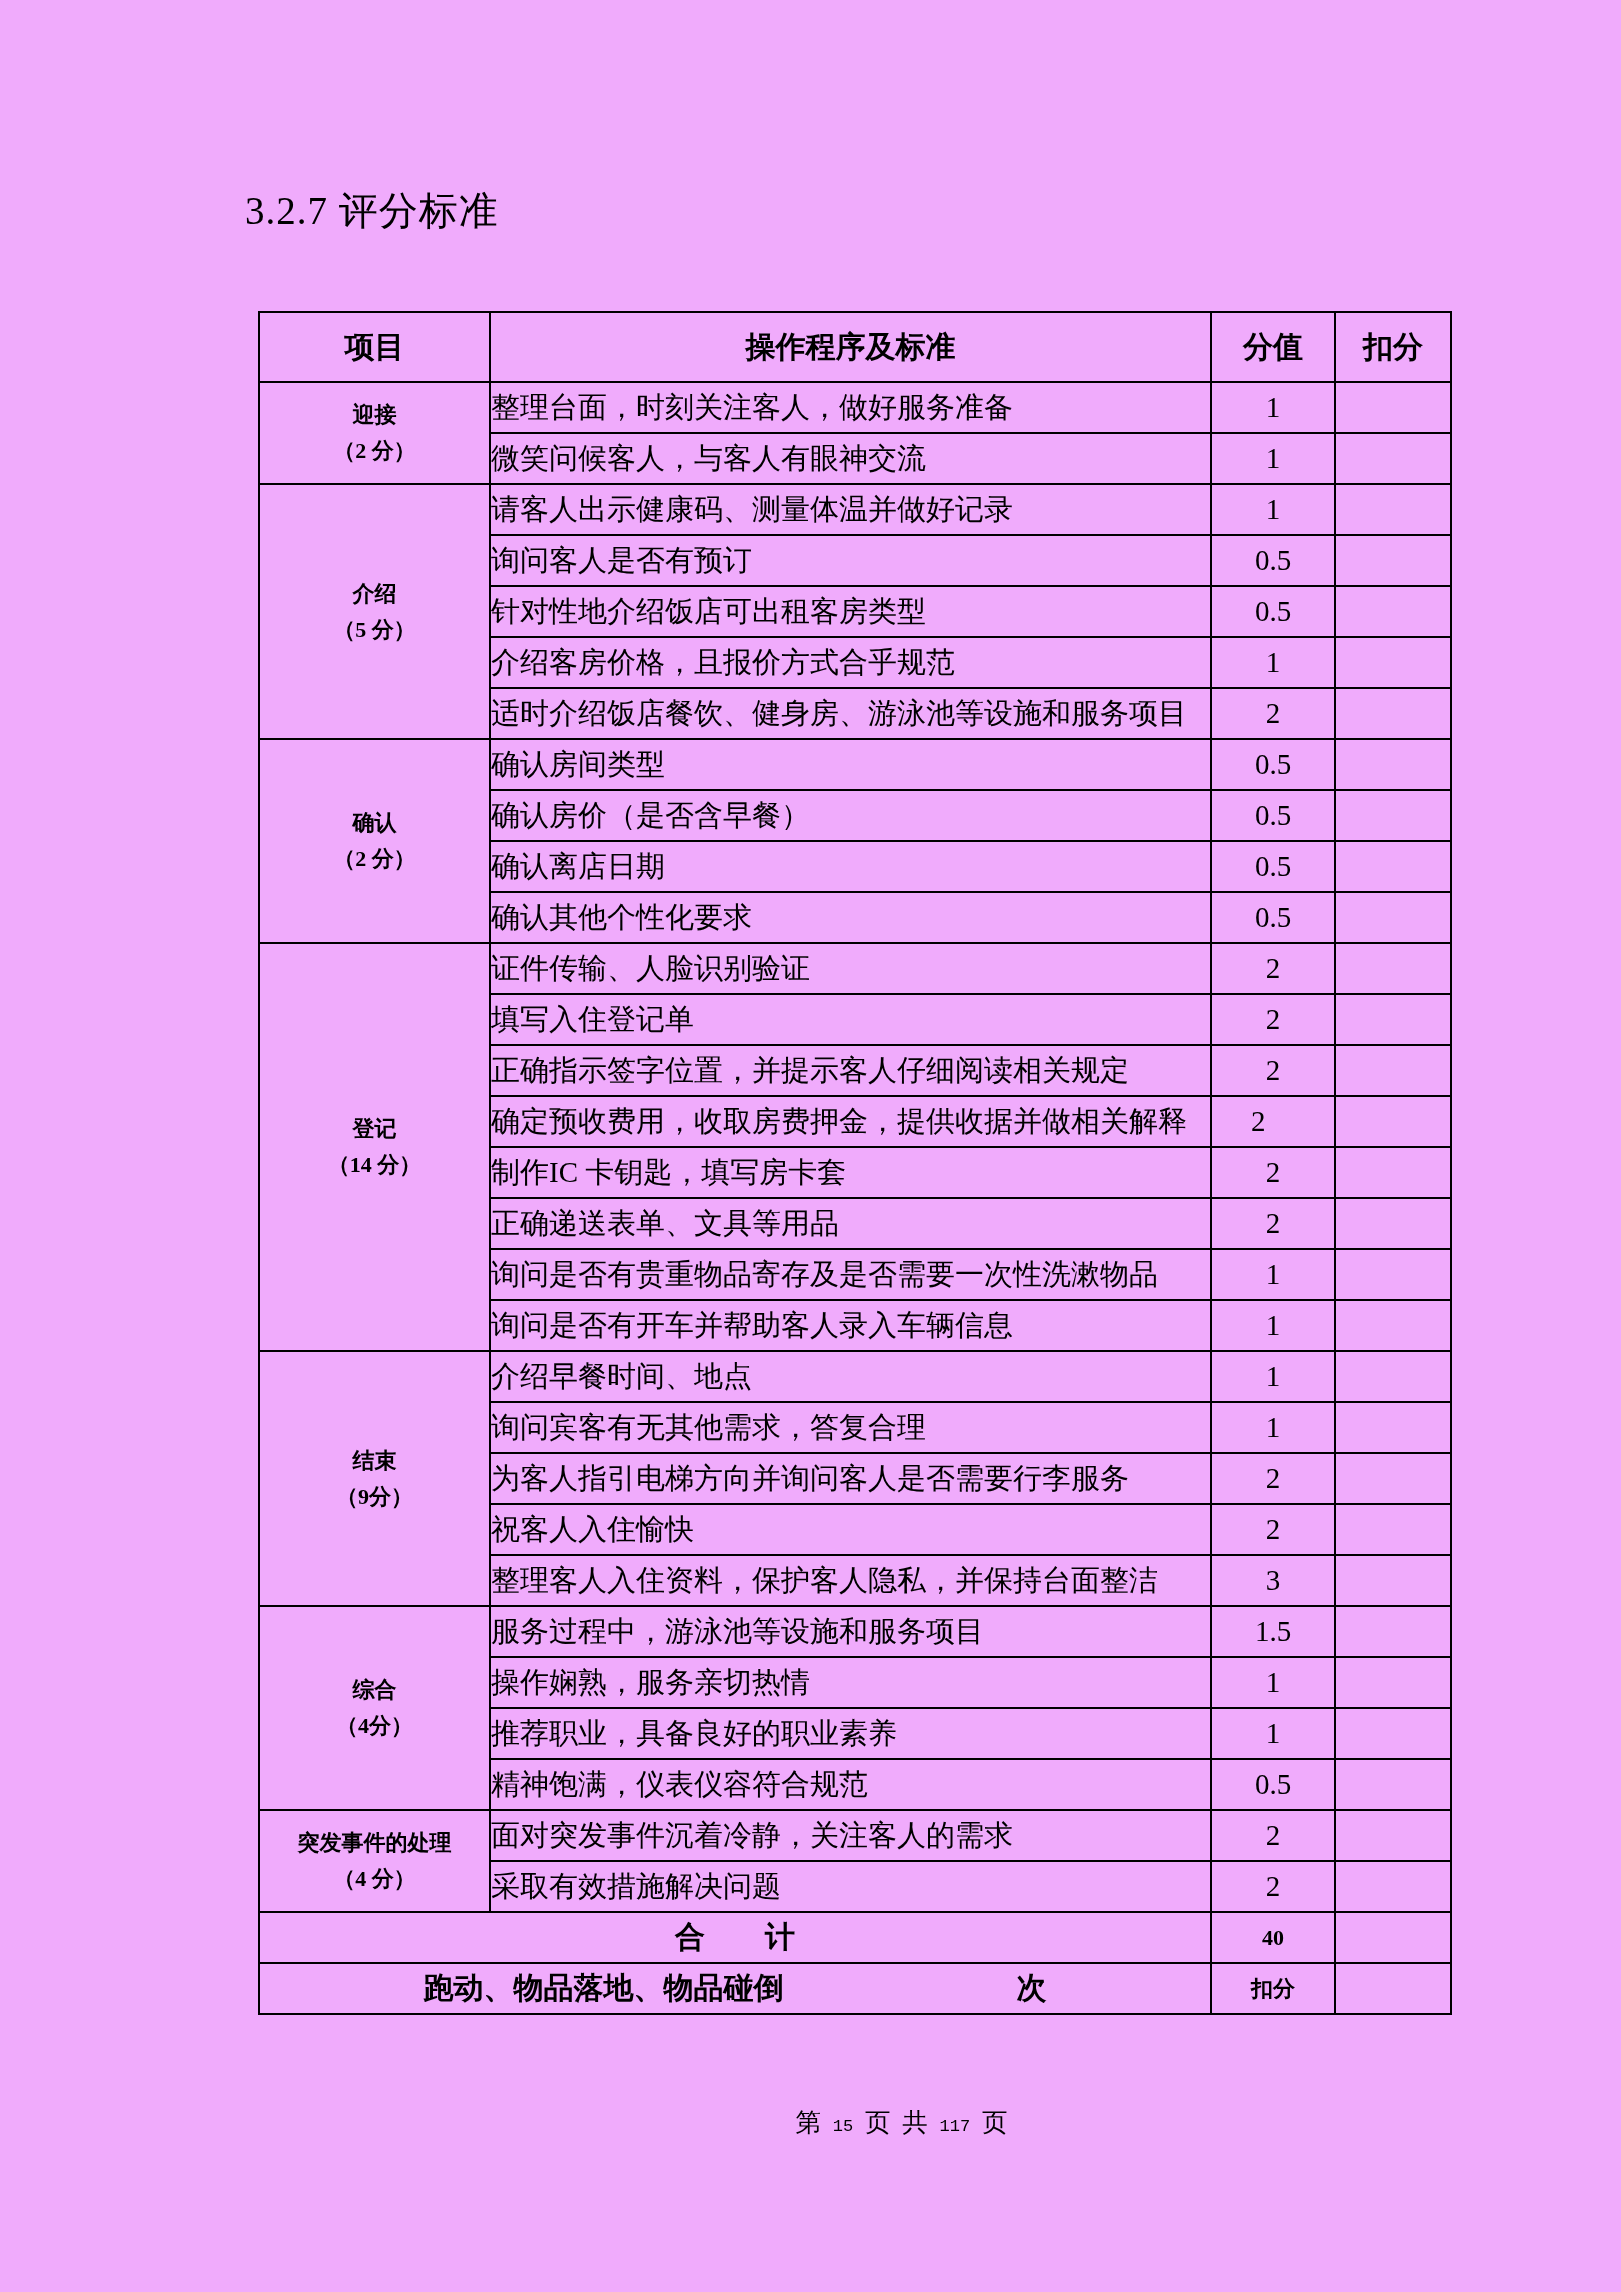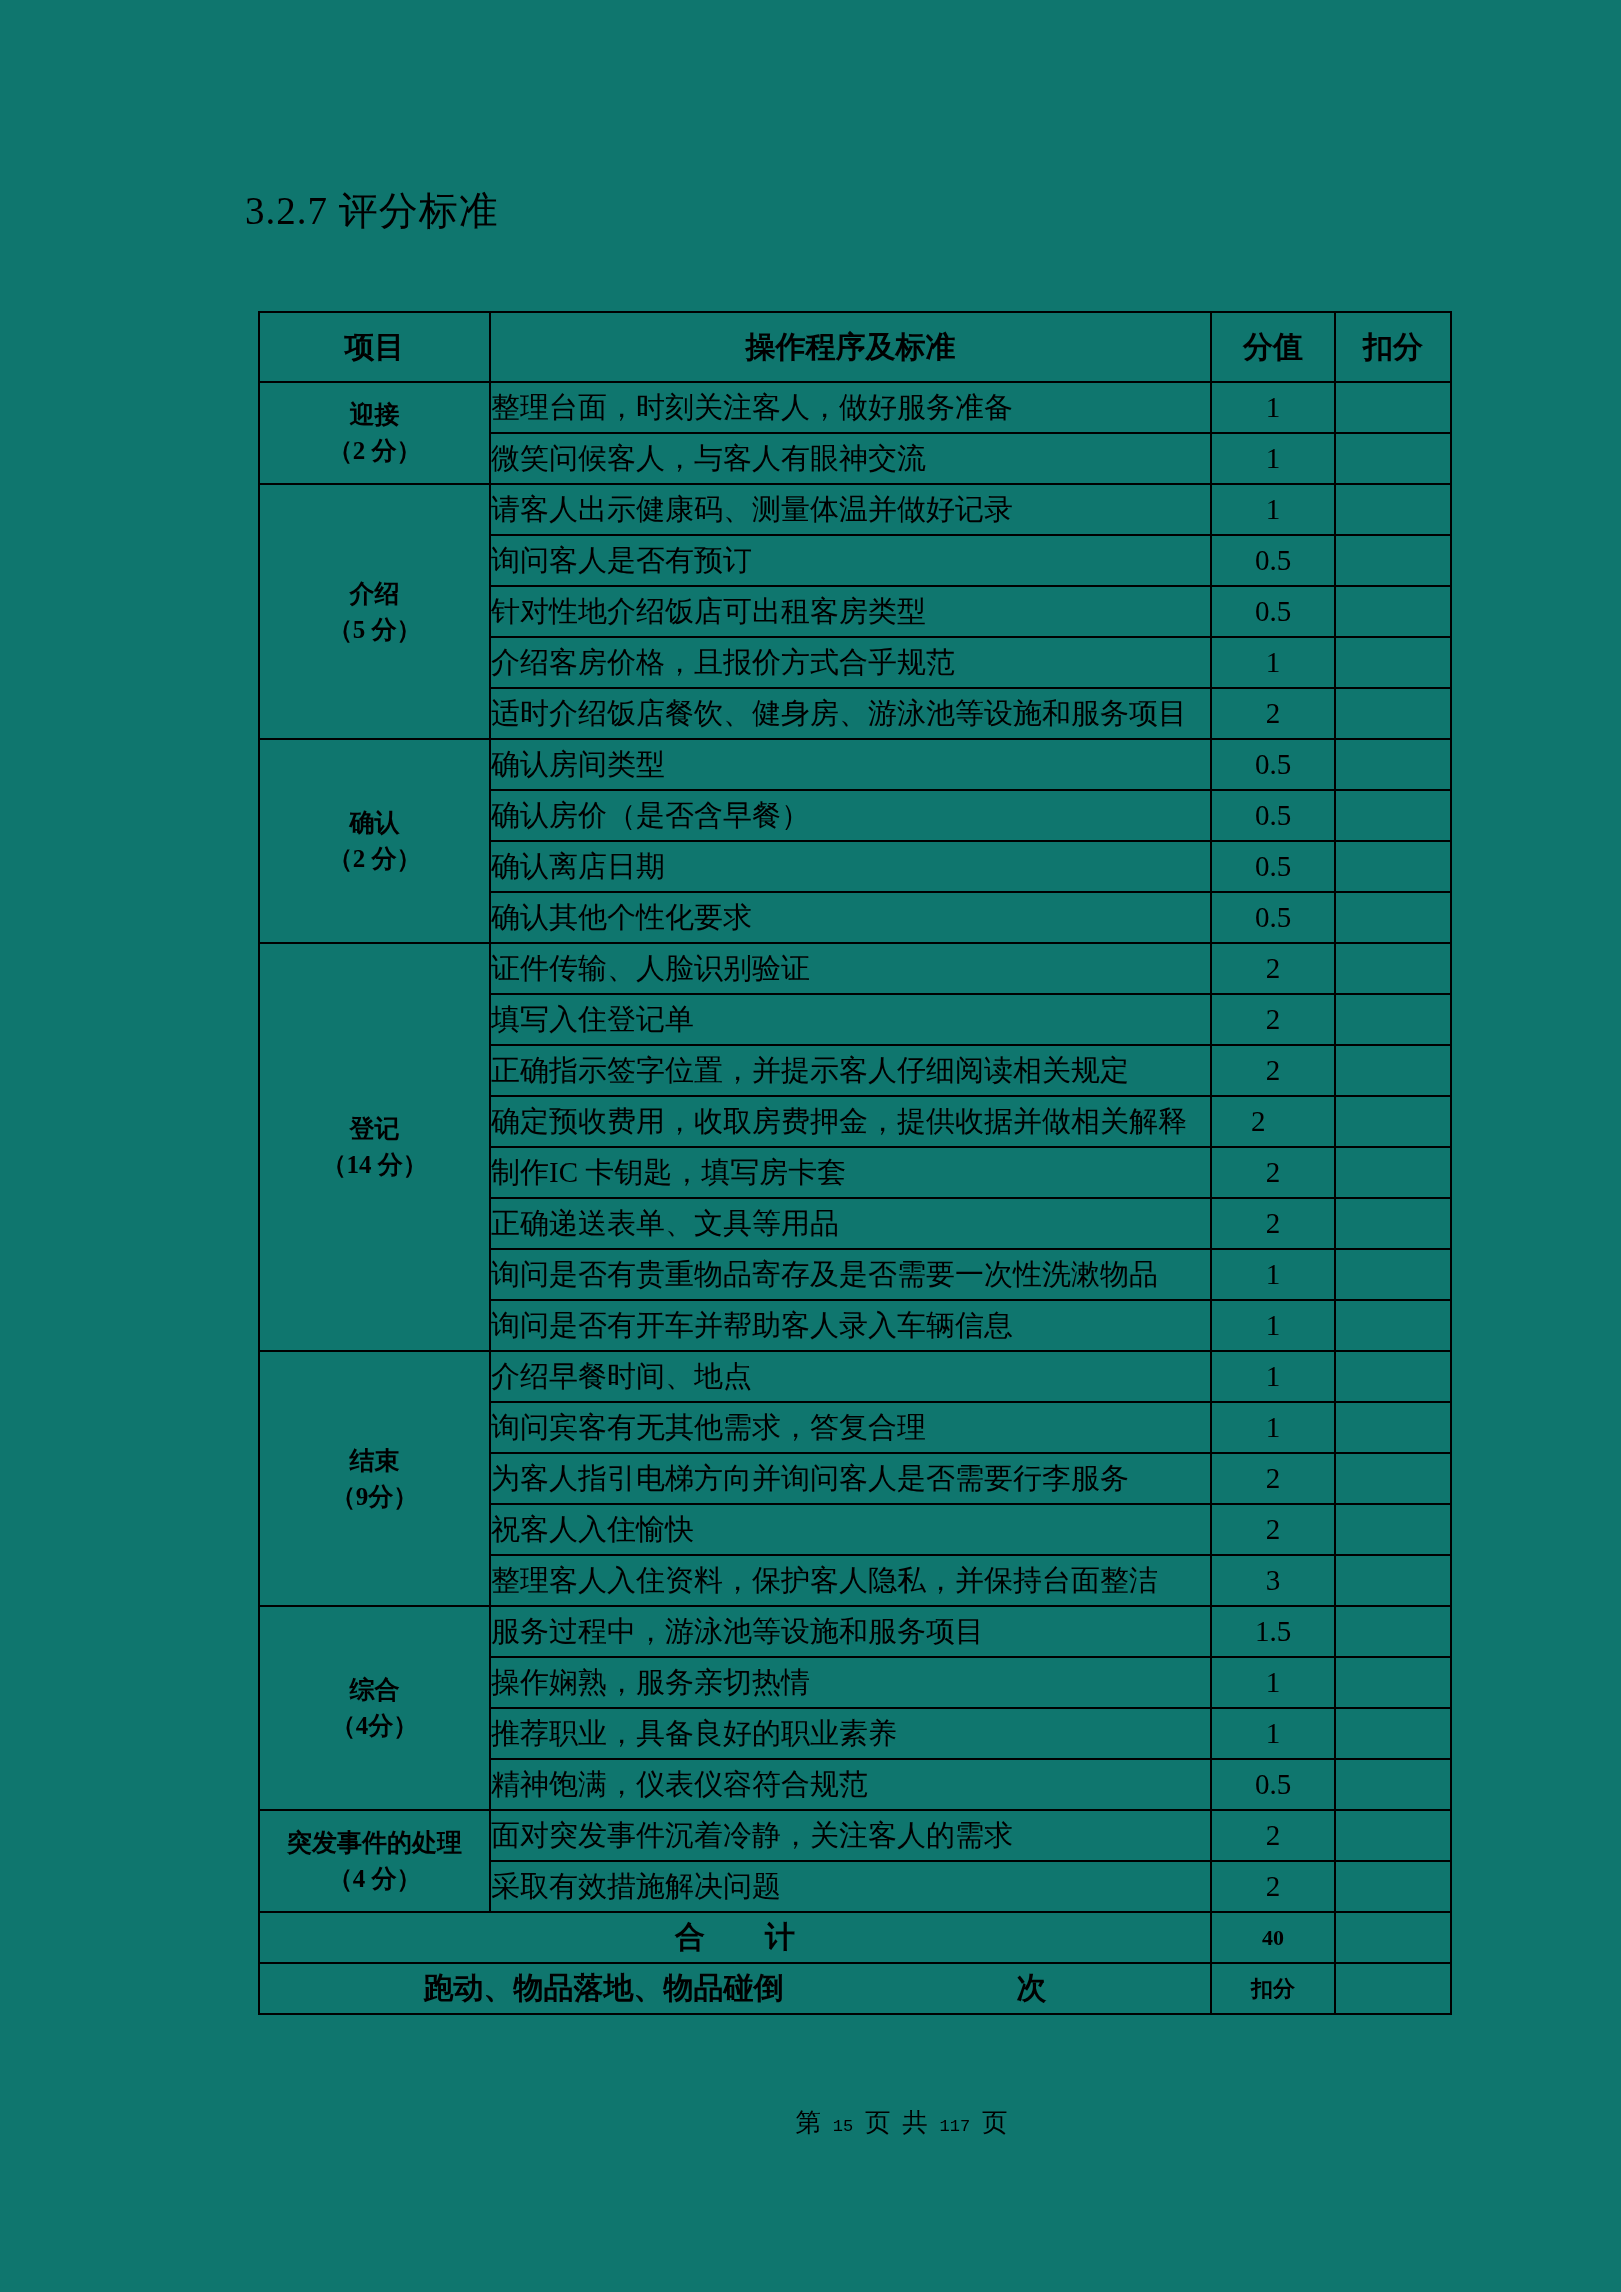--- a/index.html
+++ b/index.html
@@ -2,21 +2,21 @@
 <html><head>
 <meta charset="utf-8">
 <style>
   * { margin:0; padding:0; box-sizing:border-box; }
   html,body { background:#ffffff; }
   body {
     width:1621px; height:2293px; position:relative;
     font-family:"Liberation Serif","DejaVu Serif",serif;
     color:#000;
   }
-  .page { position:absolute; left:0; top:0; width:1621px; height:2293px; background:#0f766e; overflow:hidden; }
+  .page { position:absolute; left:0; top:0; width:1621px; height:2293px; background:#f0abfc; overflow:hidden; }
 
   .title1 {
     position:absolute; left:245px; top:184px;
     font-size:39px; font-weight:normal; letter-spacing:1px; white-space:nowrap;
   }
   .title2 {
     position:absolute; left:231px; top:245px;
     font-size:44px; font-weight:bold; letter-spacing:1px; white-space:nowrap;
   }
 
@@ -33,21 +33,21 @@
 
   td, th { border:2px solid #000; vertical-align:middle; overflow:hidden; }
 
   tr.header th {
     height:70px; font-size:30px; font-weight:bold;
     text-align:center; border-bottom:2.9px solid #000;
   }
   tr.data { height:51px; }
   tr.gstart > td { border-top:2.9px solid #000; }
 
-  td.item { text-align:center; font-weight:bold; font-size:25px; line-height:36px; }
+  td.item { text-align:center; font-weight:bold; font-size:22px; line-height:36px; }
   td.item .glabel, td.item .gsub { display:block; white-space:nowrap; }
 
   td.proc {
     text-align:left; padding-left:0;
     font-size:29px; white-space:nowrap;
   }
   td.score { text-align:center; font-size:29px; }
   td.score.sleft { text-align:left; padding-left:39px; }
 
   td.total-label {

